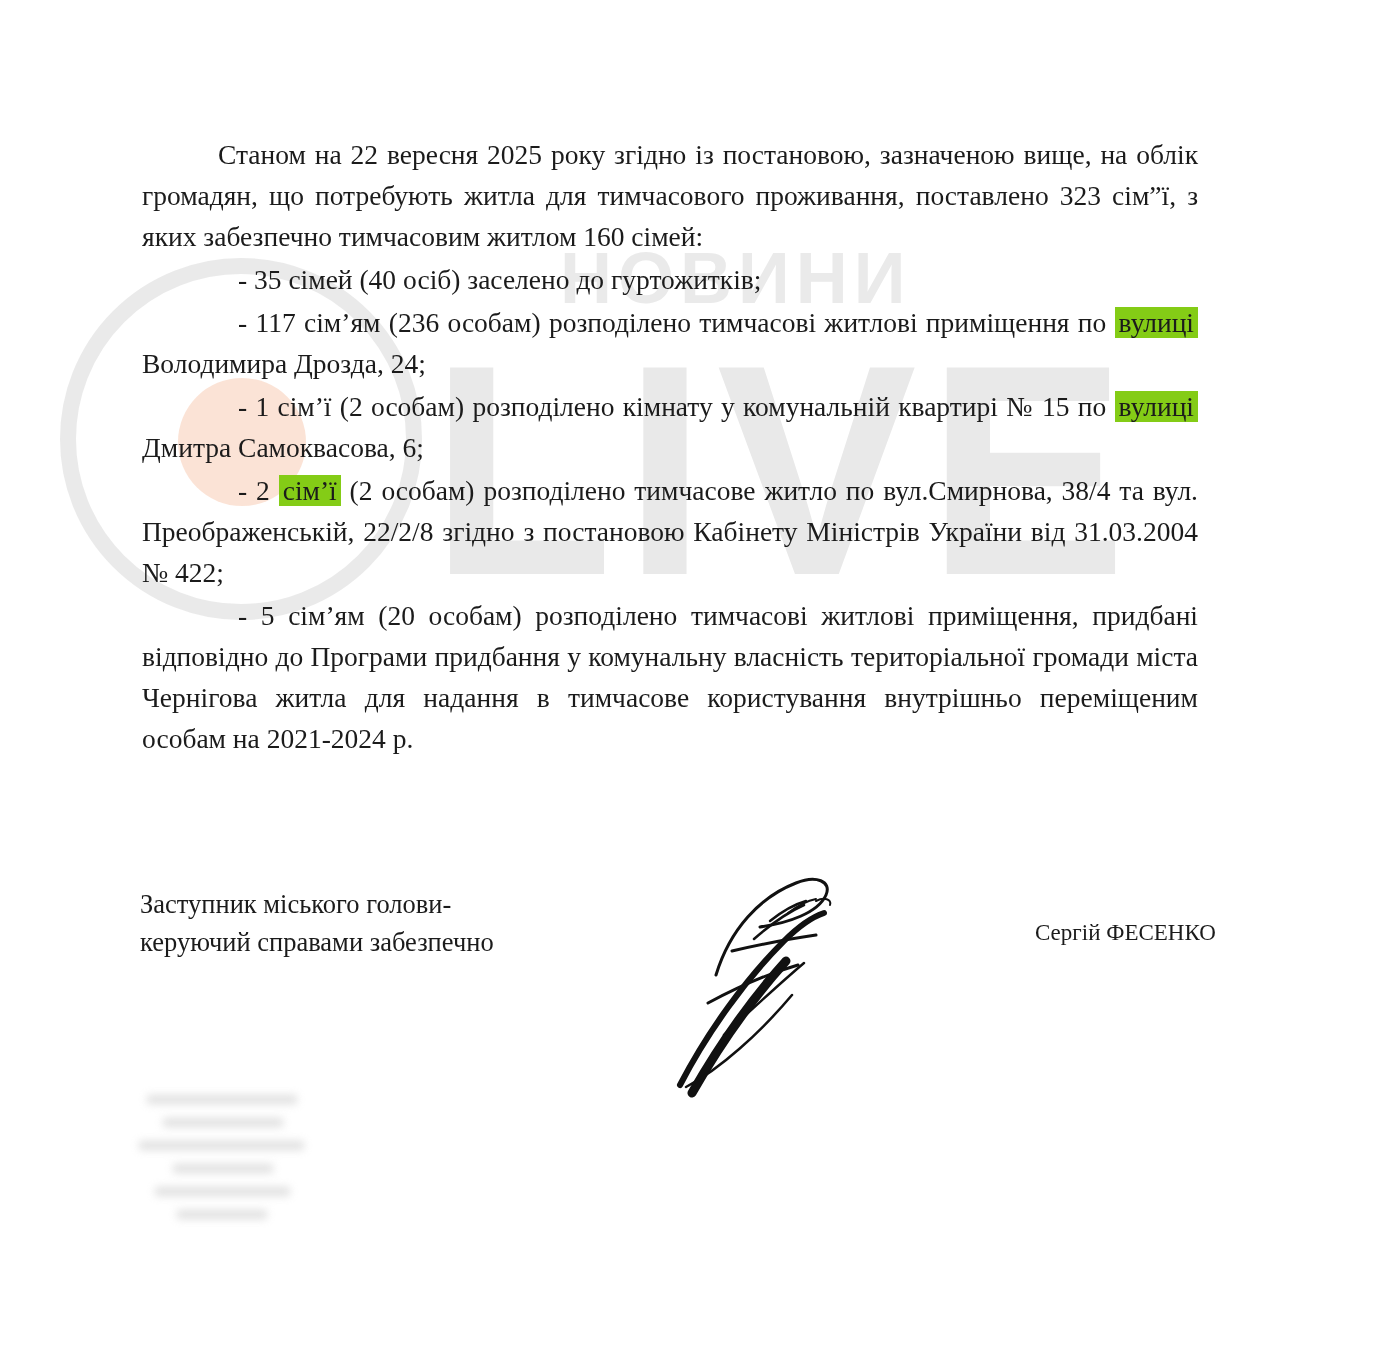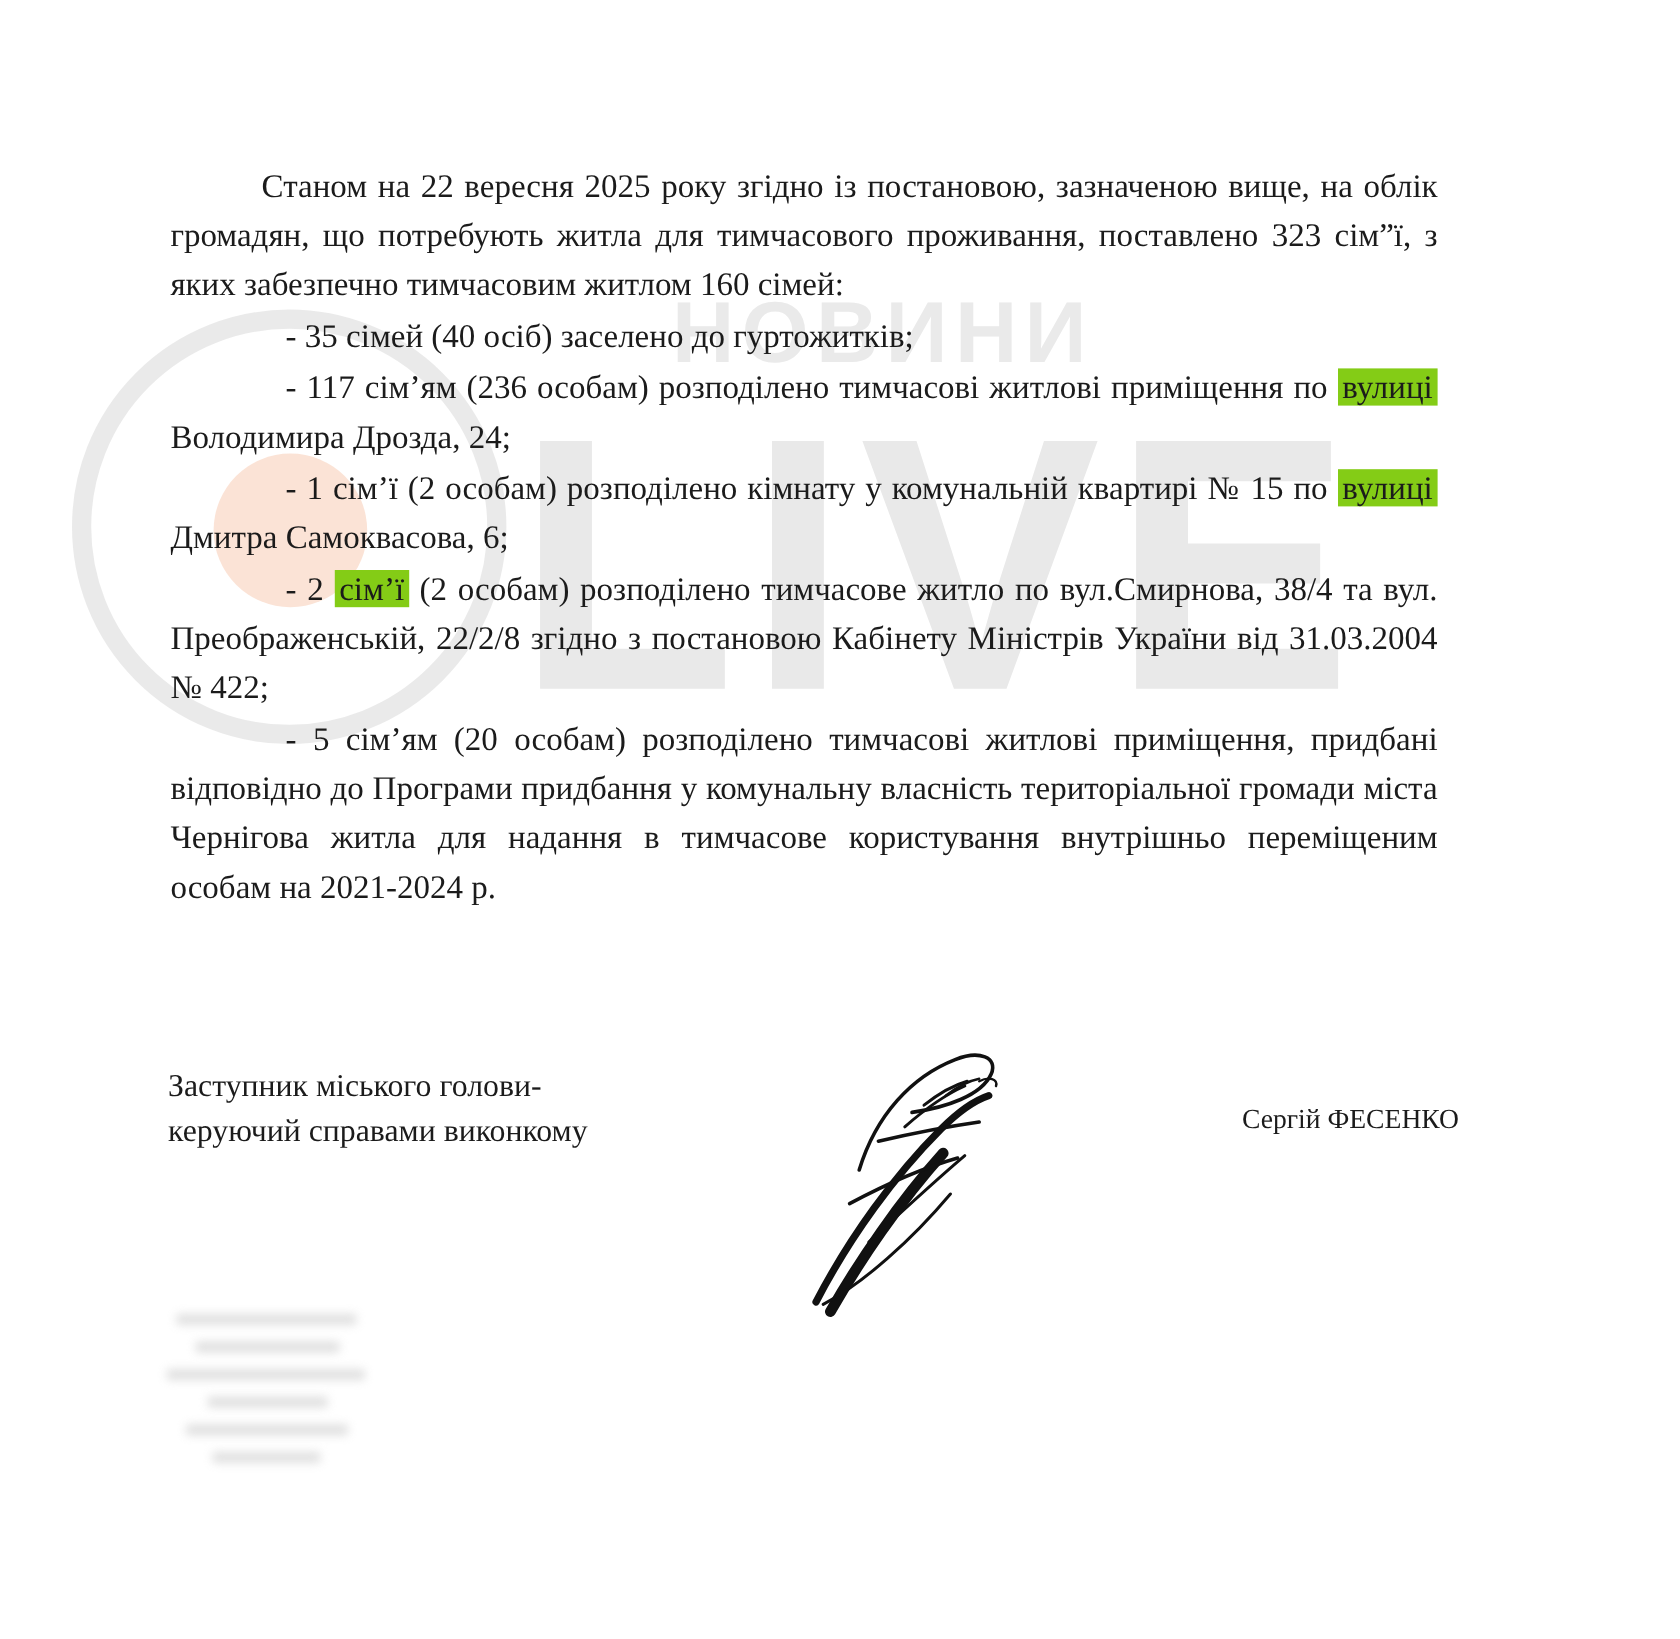--- a/index.html
+++ b/index.html
@@ -175,21 +175,21 @@
     <p class="indent">Станом на 22 вересня 2025 року згідно із постановою, зазначеною вище, на облік громадян, що потребують житла для тимчасового проживання, поставлено 323 сім”ї, з яких забезпечно тимчасовим житлом 160 сімей:</p>
     <p class="hang">- 35 сімей (40 осіб) заселено до гуртожитків;</p>
     <p class="hang">- 117 сім’ям (236 особам) розподілено тимчасові житлові приміщення по <span class="hl">вулиці</span> Володимира Дрозда, 24;</p>
     <p class="hang">- 1 сім’ї (2 особам) розподілено кімнату у комунальній квартирі № 15 по <span class="hl">вулиці</span> Дмитра Самоквасова, 6;</p>
     <p class="hang">- 2 <span class="hl">сім’ї</span> (2 особам) розподілено тимчасове житло по вул.Смирнова, 38/4 та вул. Преображенській, 22/2/8 згідно з постановою Кабінету Міністрів України від 31.03.2004 № 422;</p>
     <p class="hang">- 5 сім’ям (20 особам) розподілено тимчасові житлові приміщення, придбані відповідно до Програми придбання у комунальну власність територіальної громади міста Чернігова житла для надання в тимчасове користування внутрішньо переміщеним особам на 2021-2024 р.</p>
   </div>
 
   <div class="sig-left">
     <div>Заступник міського голови-</div>
-    <div>керуючий справами виконкому</div>
+    <div>керуючий справами забезпечно</div>
   </div>
 
   <svg class="sig-mark" viewBox="0 0 280 250">
     <g fill="none" stroke="#111" stroke-linecap="round" stroke-linejoin="round">
       <path d="M96 120 C110 74, 140 42, 176 28 C196 20, 212 26, 206 40 C198 58, 168 68, 140 72" stroke-width="3"></path>
       <path d="M60 230 C88 176, 126 124, 164 86 C178 72, 192 62, 204 58" stroke-width="6"></path>
       <path d="M72 238 C96 196, 130 146, 166 106" stroke-width="9"></path>
       <path d="M112 96 C138 90, 168 84, 196 80" stroke-width="3"></path>
       <path d="M134 84 C150 70, 166 58, 184 50" stroke-width="2.5"></path>
       <path d="M150 66 C160 58, 172 50, 186 46" stroke-width="2.5"></path>

